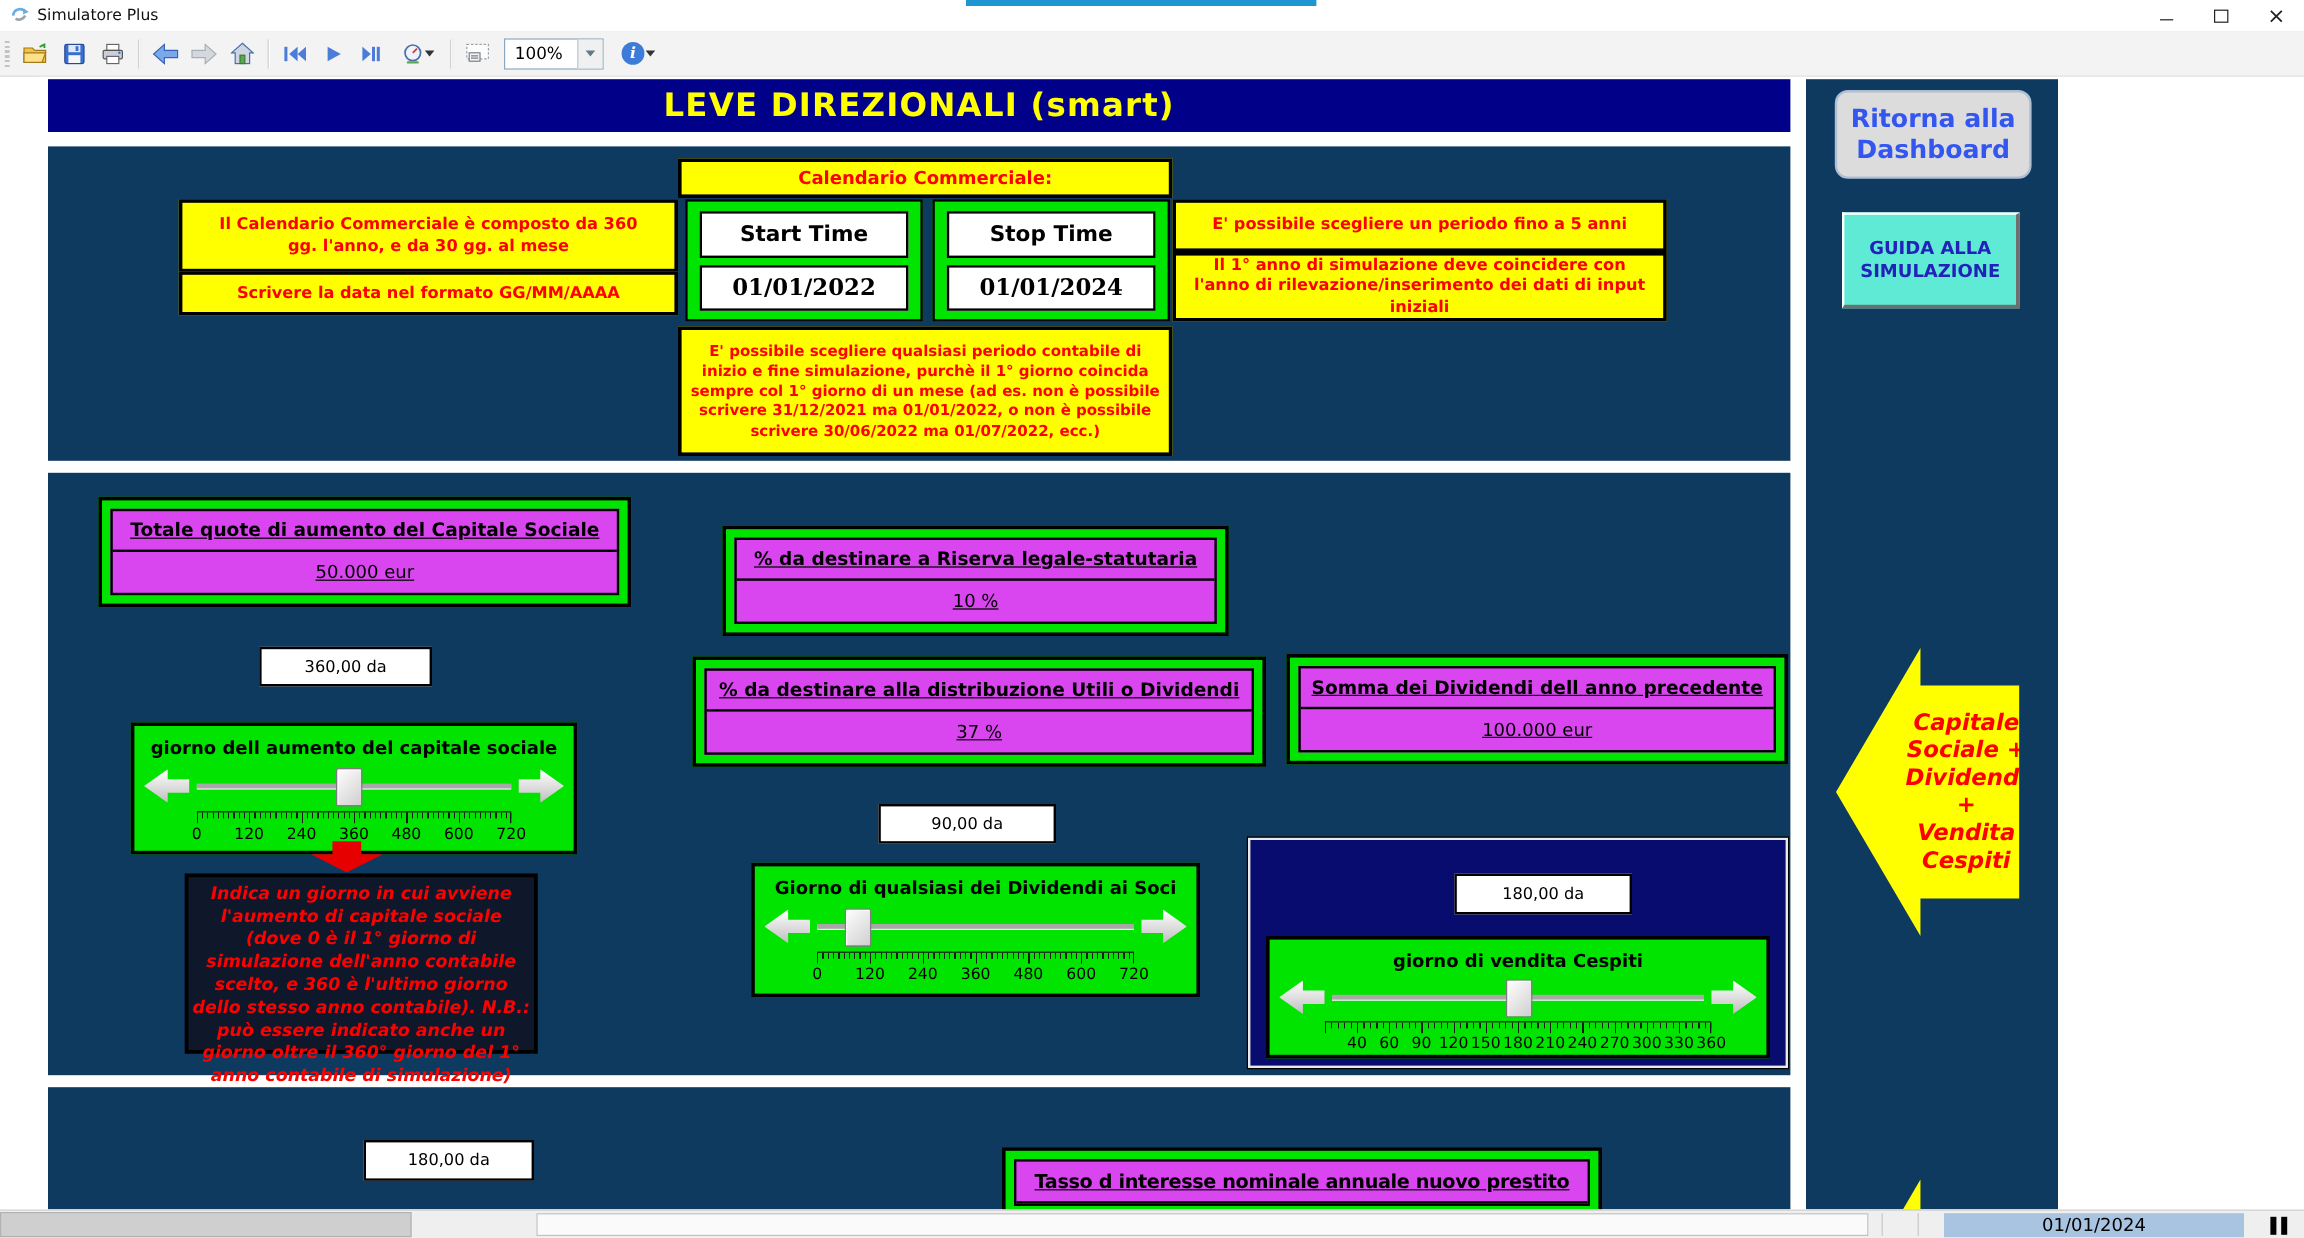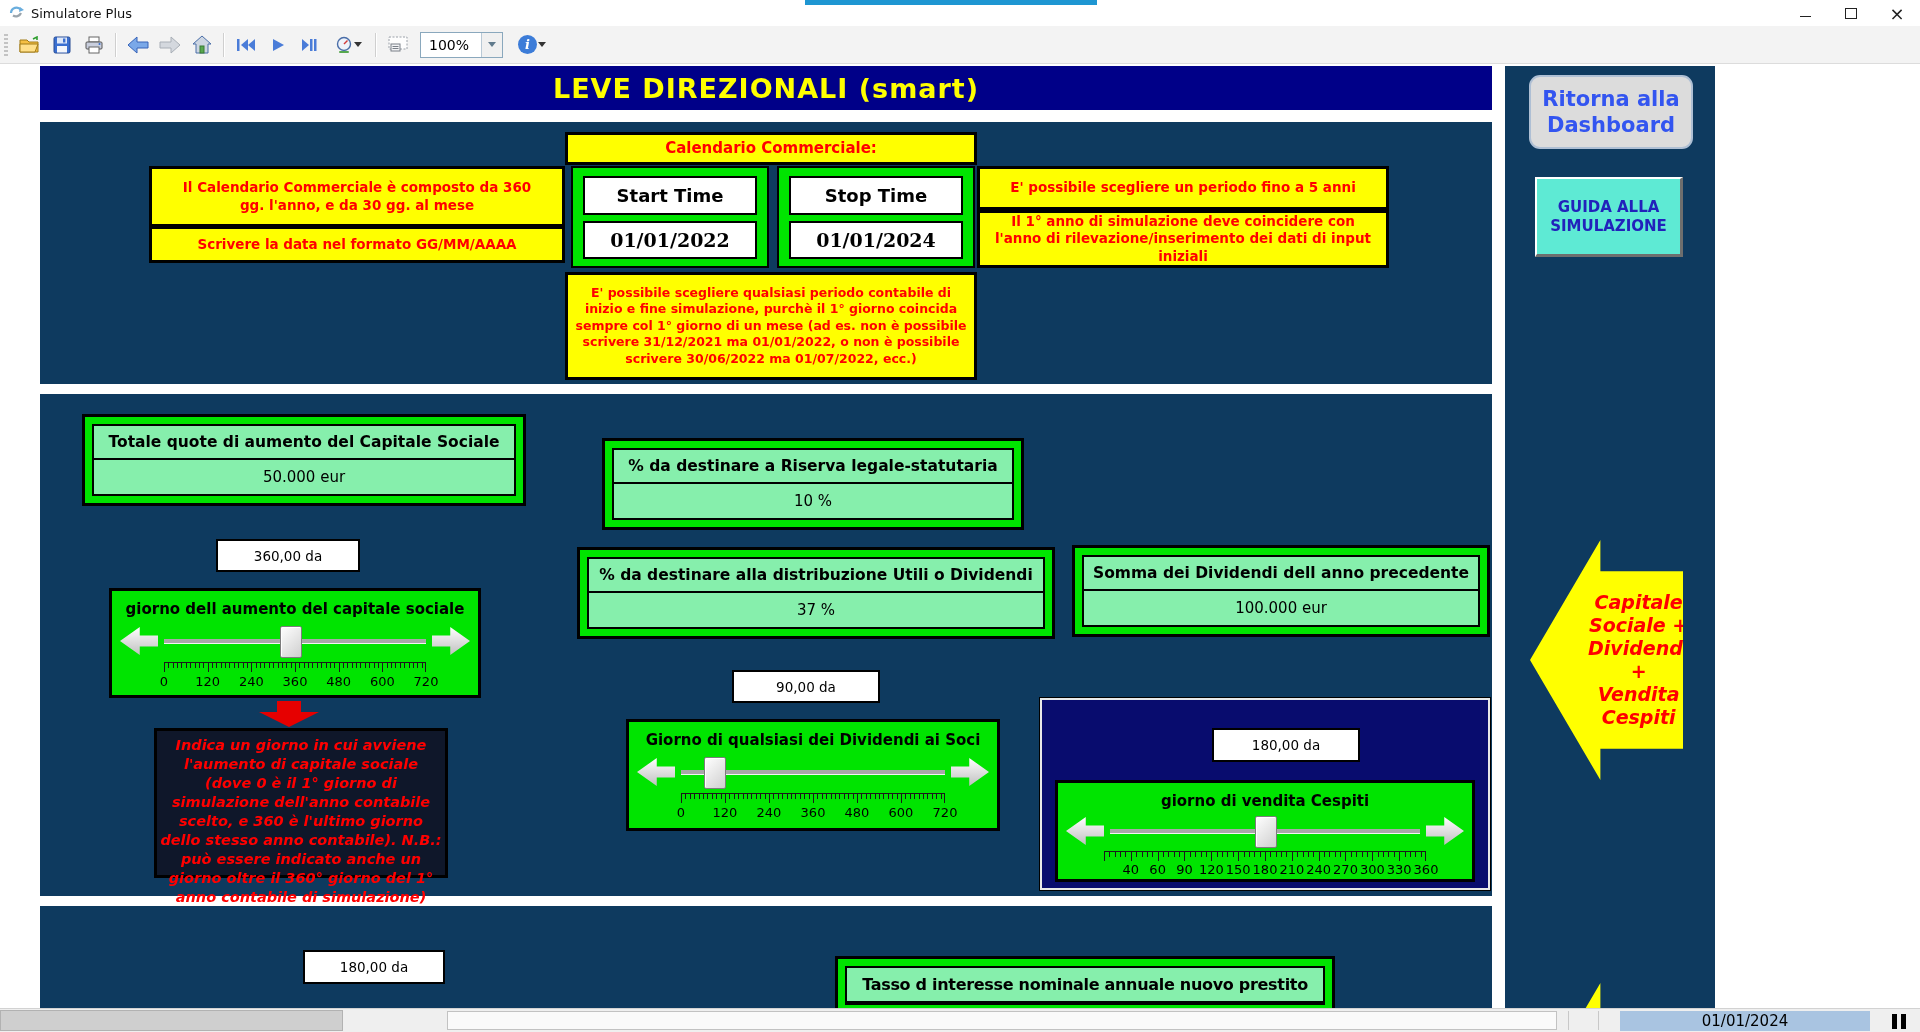--- a/index.html
+++ b/index.html
@@ -52,21 +52,21 @@
   .abs{position:absolute;box-sizing:border-box;}
 
   
   .ynote{background:#ffff00;border:3px solid #000;color:#ff0000;font-weight:bold;text-align:center;
          display:flex;align-items:center;justify-content:center;box-sizing:border-box;line-height:1.3;}
   .inote{background:#0f172a;border:3px solid #000;color:#ff0000;font-weight:bold;font-style:italic;
          text-align:center;font-size:14.5px;line-height:19px;padding:5px 3px;box-sizing:border-box;}
 
   
   .vframe{background:#00e400;border:3px solid #000;padding:7px;box-sizing:border-box;}
-  .vinner{border:2px solid #000;background:#86efac;}
+  .vinner{border:2px solid #000;background:#d946ef;text-decoration:underline;}
   .vtitle{font-weight:bold;font-size:15.5px;text-align:center;padding:7px 3px;border-bottom:2px solid #000;}
   .vvalue{font-size:15px;text-align:center;padding:8px 3px;}
 
   
   .timebox{background:#00e400;border:2px solid #000;padding:8px 10px;box-sizing:border-box;}
   .tlabel,.tvalue{background:#fff;border:2px solid #000;text-align:center;box-sizing:border-box;}
   .tlabel{font-weight:bold;font-size:18px;padding:7px 2px;margin-bottom:6px;}
   .tvalue{font:bold 19px "DejaVu Serif","Liberation Serif",serif;padding:6px 2px;}
 
   .daybox{background:#fff;border:2px solid #000;font-size:13.5px;text-align:center;
@@ -302,21 +302,21 @@
 
       <div class="abs vframe" style="left:42px;top:20px;width:444px;">
         <div class="vinner">
           <div class="vtitle">Totale quote di aumento del Capitale Sociale</div>
           <div class="vvalue">50.000 eur</div>
         </div>
       </div>
 
       <div class="abs daybox" style="left:176px;top:145px;width:144px;height:33px;">360,00 da</div>
 
-      <div class="abs slider-box" style="left:69px;top:194px;width:372px;height:110px;">
+      <div class="abs slider-box" style="left:69px;top:208px;width:372px;height:110px;">
         <div class="slider-title">giorno dell aumento del capitale sociale</div>
         <div class="slider-row">
           <div class="sl-btn">
               <div class="sl-shape sl-left"></div>
             </div>
           <div class="sl-track">
             <div class="sl-thumb" style="left:calc(48% - 10px);"></div>
           </div>
           <div class="sl-btn">
               <div class="sl-shape sl-right"></div>

